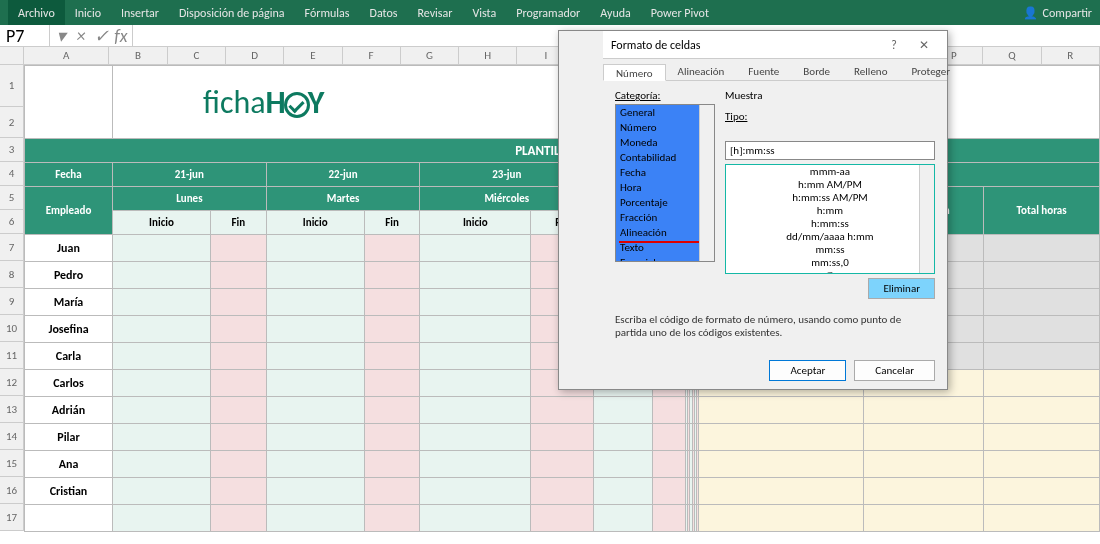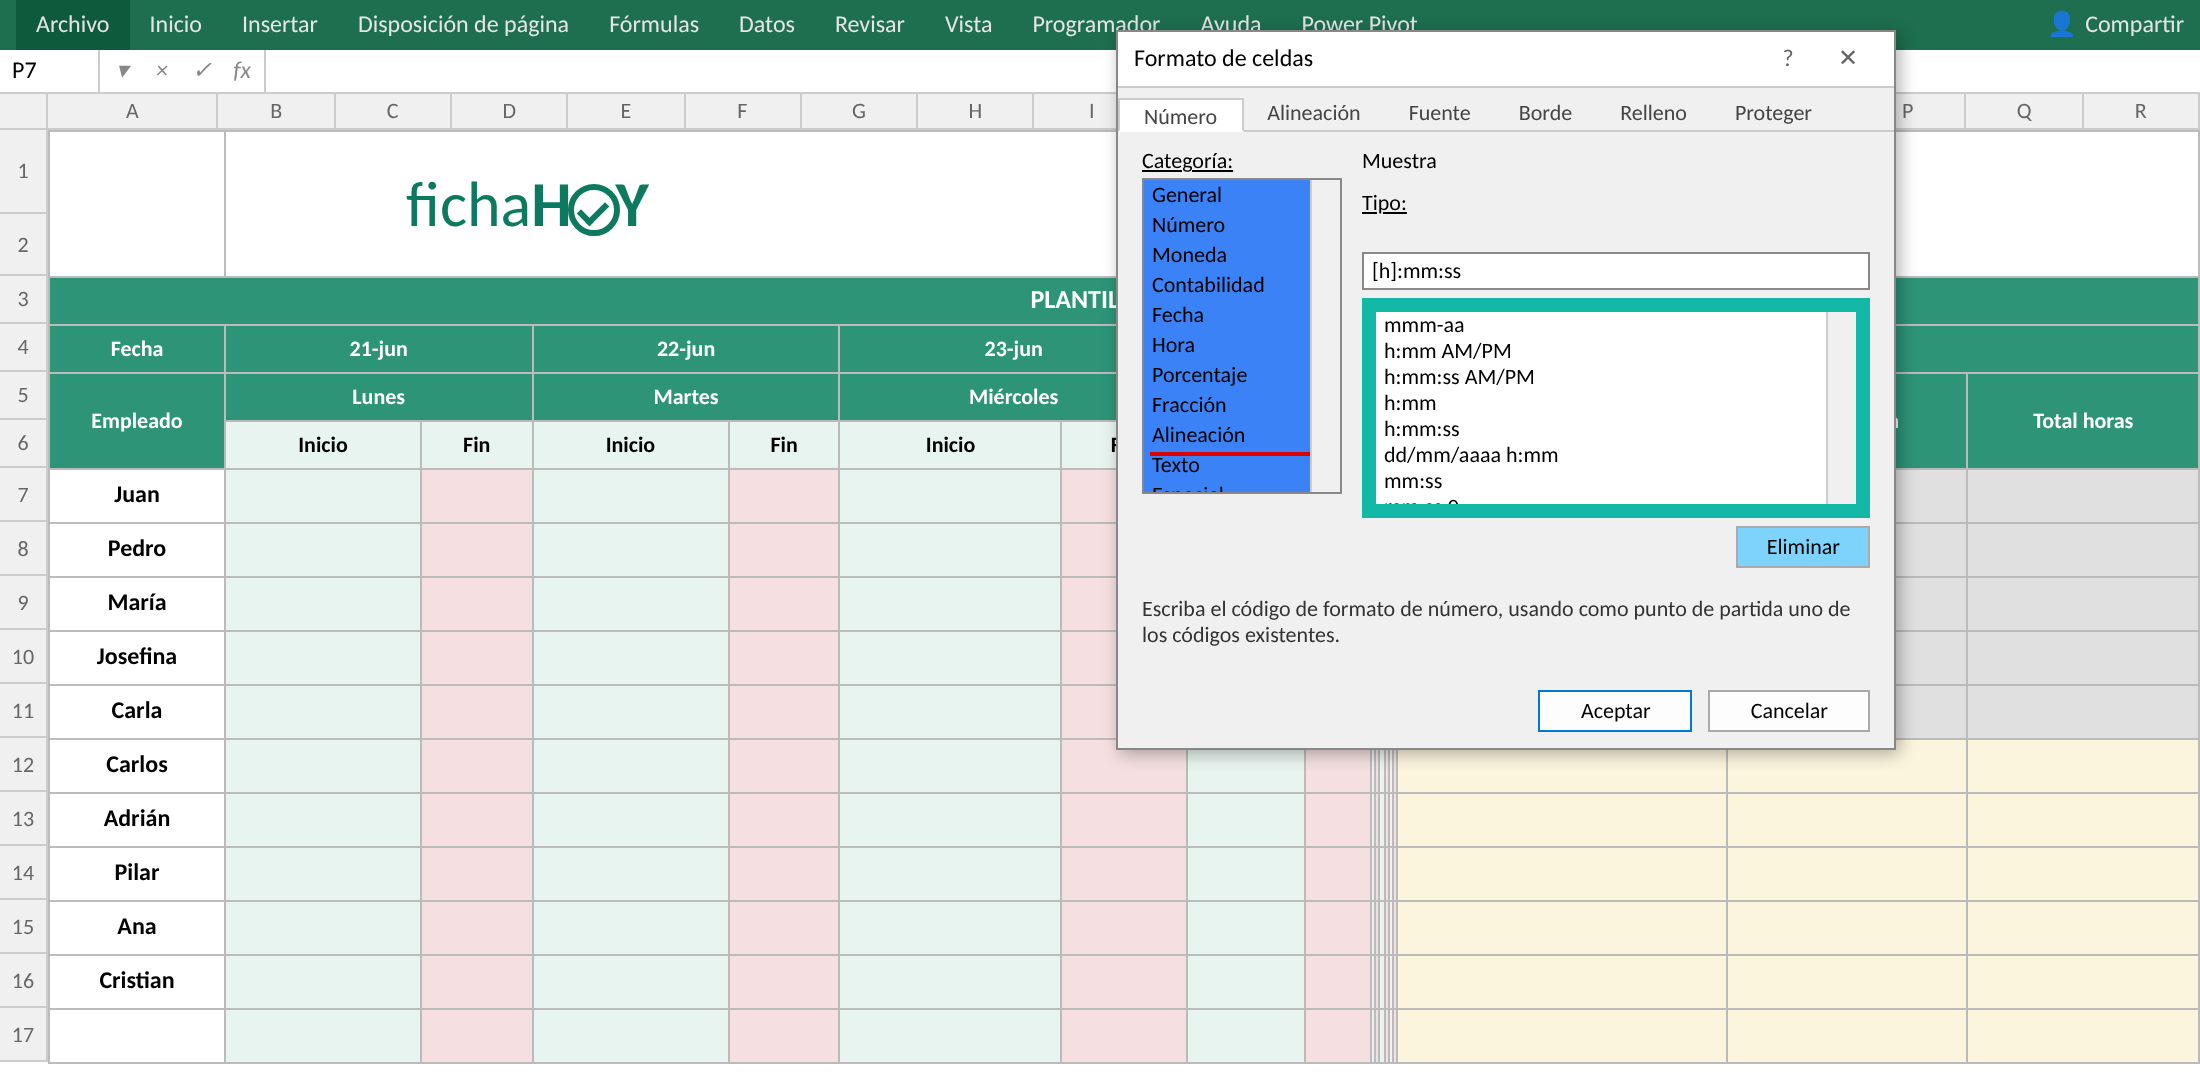--- a/index.html
+++ b/index.html
@@ -2,21 +2,21 @@
 <html><head>
 <meta charset="utf-8">
 <style>
 *{margin:0;padding:0;box-sizing:border-box;font-family:'Segoe UI',Calibri,Arial,sans-serif;}
 body{background:#fff;overflow:hidden;width:1100px;height:544px;position:relative;}
 .ribbon-bar{background:#1e6f4f;height:25px;display:flex;align-items:center;padding:0 8px;font-size:12px;color:#e5e5e5;}
 .ribbon-bar .tab{padding:0 10px;cursor:pointer;height:25px;display:flex;align-items:center;}
 .ribbon-bar .tab:first-child{background:#0d5a3d;}
 .ribbon-bar .spacer{flex:1;}
 .ribbon-bar .share{display:flex;align-items:center;gap:4px;}
-.formula-bar{height:22px;border-bottom:1px solid #ccc;display:flex;align-items:center;font-size:12px;background:#fff;}
+.formula-bar{height:22px;border-bottom:1px solid #ccc;display:flex;align-items:center;font-size:18px;background:#fff;}
 .name-box{width:50px;padding:0 6px;border-right:1px solid #ccc;height:100%;display:flex;align-items:center;}
 .fb-icons{display:flex;padding:0 4px;border-right:1px solid #ccc;height:100%;align-items:center;gap:6px;color:#888;}
 .fb-icon{width:14px;text-align:center;font-style:italic;}
 .fb-input{flex:1;padding:0 6px;}
 .sheet{display:flex;height:calc(100% - 47px);}
 .row-hdrs{width:24px;background:#fff;}
 .row-hdr{height:27px;border-bottom:1px solid #ccc;border-right:1px solid #ccc;display:flex;align-items:center;justify-content:center;font-size:11px;color:#666;background:#f0f0f0;}
 .row-hdr.spacer{height:18px;}
 .grid{flex:1;overflow:hidden;}
 .col-hdrs{height:18px;display:flex;background:#f0f0f0;}
@@ -31,39 +31,39 @@
 .logo-check::after{content:'';position:absolute;left:5px;top:3px;width:6px;height:11px;border:solid #0d7a60;border-width:0 3px 3px 0;transform:rotate(45deg);}
 .title-row td{background:#2e9478;color:#fff;font-weight:600;font-size:13px;height:24px;}
 .hdr-row td{background:#2e9478;color:#fff;font-weight:600;font-size:11px;height:24px;}
 .hdr-row2 td{background:#2e9478;color:#fff;font-weight:600;font-size:11px;height:24px;}
 .subhdr-row td{background:#e8f4f0;font-weight:600;font-size:11px;height:24px;}
 .emp-cell{background:#fff;font-weight:600;}
 .pink{background:#f5dfe0;}
 .green{background:#e8f4f0;}
 .yellow{background:#fcf5dd;}
 .grey{background:#e0e0e0;}
-.dialog{position:absolute;left:558px;top:15px;width:390px;height:360px;background:#f0f0f0;border:1px solid #888;box-shadow:2px 2px 8px rgba(0,0,0,0.3);font-size:11px;}
+.dialog{position:absolute;left:558px;top:30px;width:390px;height:360px;background:#f0f0f0;border:1px solid #888;box-shadow:2px 2px 8px rgba(0,0,0,0.3);font-size:11px;padding-left:44px;}
 .dlg-title{height:28px;background:#fff;border-bottom:1px solid #ccc;display:flex;align-items:center;padding:0 8px;font-size:12px;}
 .dlg-title .spacer{flex:1;}
 .dlg-title .btn{width:30px;text-align:center;cursor:pointer;color:#666;}
 .dlg-tabs{display:flex;height:22px;border-bottom:1px solid #ccc;background:#f0f0f0;padding-top:4px;}
 .dlg-tab{padding:2px 12px;font-size:11px;cursor:pointer;color:#444;}
 .dlg-tab.active{background:#fff;border:1px solid #ccc;border-bottom:1px solid #fff;position:relative;top:1px;}
 .dlg-body{padding:8px 12px;display:flex;gap:10px;}
 .cat-col{width:100px;}
 .cat-col label,.type-col label{font-size:11px;text-decoration:underline;display:block;margin-bottom:2px;}
 .cat-list{border:1px solid #888;background:#3b82f6;height:158px;overflow-y:auto;position:relative;}
 .cat-list .item{padding:1px 4px;font-size:11px;cursor:pointer;}
 .cat-list .item.sel{background:#0078d7;color:#fff;}
 .cat-list .underline{position:absolute;bottom:18px;left:3px;right:3px;height:2px;background:#d00;}
 .cat-scroll{position:absolute;right:0;top:0;width:15px;height:100%;background:#f0f0f0;border-left:1px solid #ccc;}
 .type-col{flex:1;}
 .muestra-label{font-size:11px;margin-bottom:8px;}
 .type-input{width:100%;border:1px solid #888;padding:2px 4px;font-size:11px;background:#fff;margin-bottom:4px;margin-top:16px;}
-.type-list{border:7px solid #14b8a6;background:#fff;height:110px;overflow:hidden;position:relative;}
+.type-list{border:1px solid #14b8a6;background:#fff;height:110px;overflow:hidden;position:relative;text-align:center;}
 .type-list .item{padding:0 4px;font-size:11px;white-space:nowrap;overflow:hidden;}
 .type-scroll{position:absolute;right:0;top:0;width:15px;height:100%;background:#f0f0f0;border-left:1px solid #ccc;}
 .btn-elim{float:right;padding:3px 14px;border:1px solid #aaa;background:#7dd3fc;font-size:11px;margin-top:4px;cursor:pointer;text-align:right;}
 .hint{clear:both;padding:6px 12px 0;font-size:11px;color:#333;}
 .dlg-buttons{position:absolute;bottom:8px;right:12px;display:flex;gap:8px;}
 .dlg-btn{padding:3px 20px;border:1px solid #aaa;background:#fdfdfd;font-size:11px;cursor:pointer;}
 .dlg-btn.primary{border:1px solid #0078d7;}
 .colW-A{width:88px;}
 .colW{width:60px;}
 </style>

